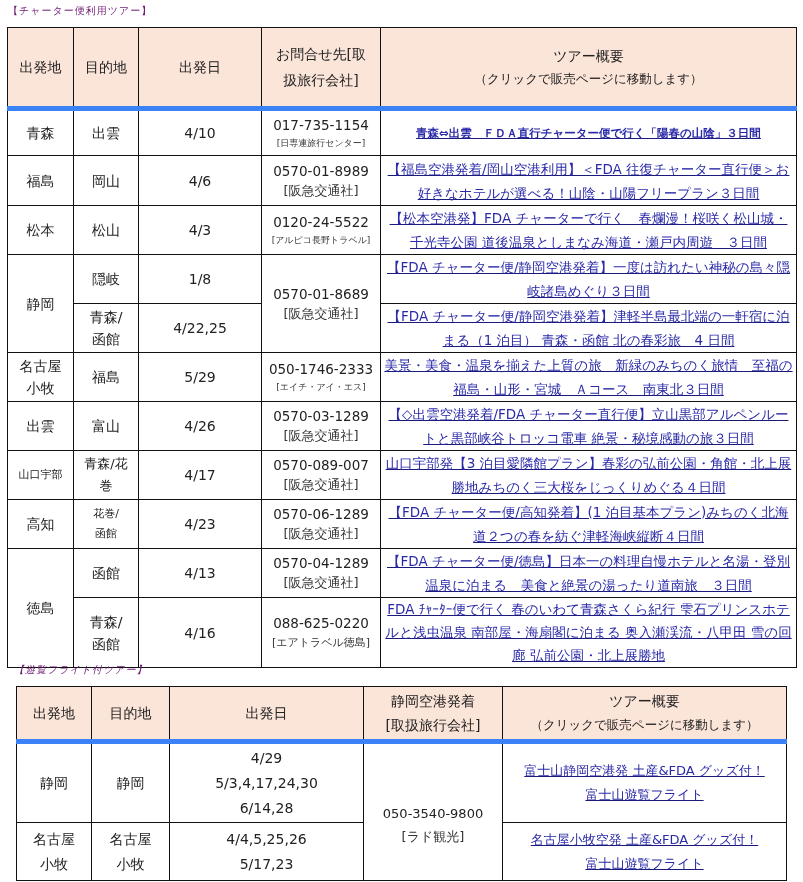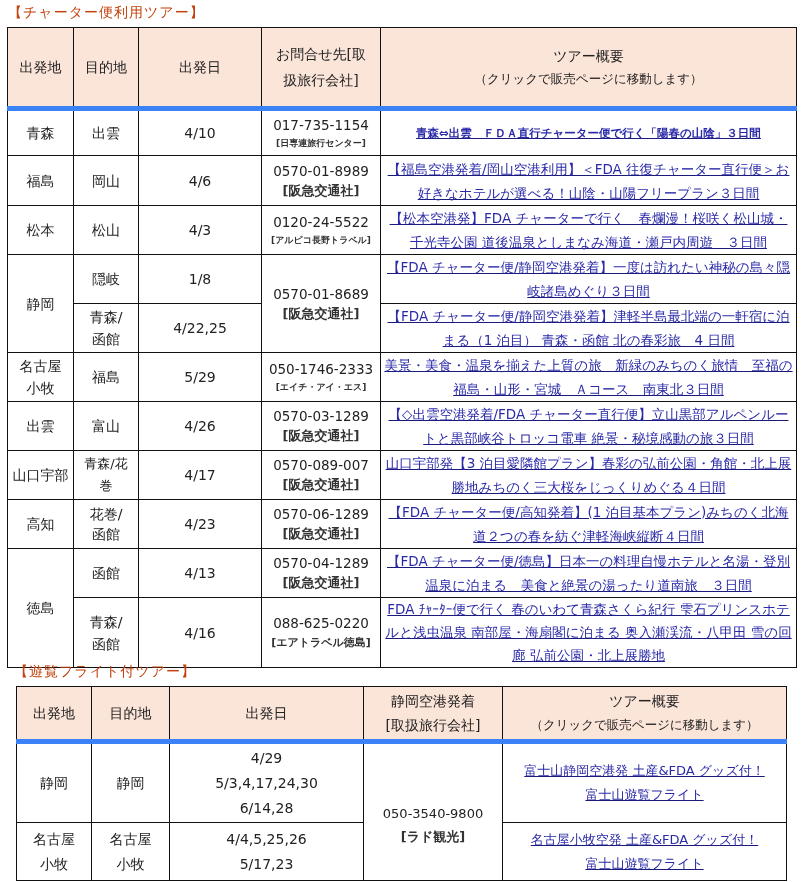--- a/index.html
+++ b/index.html
@@ -1,27 +1,27 @@
 <!DOCTYPE html>
 <html><head>
 <meta charset="utf-8">
 <style>
   html, body { margin:0; padding:0; background:#ffffff; }
   body { width:803px; height:882px; position:relative; overflow:hidden;
          font-family:"DejaVu Sans", "Liberation Sans", sans-serif; color:#222; }
-  .section-title { position:absolute; font-size:14px; color:#c2410c; letter-spacing:1px; }
+  .section-title { position:absolute; font-size:10px; color:#701a75; letter-spacing:1px; }
   table { position:absolute; border-collapse:collapse; table-layout:fixed; }
   td, th { border:1px solid #111; text-align:center; vertical-align:middle; padding:0 3px; }
   th { background:#fbe4d8; font-weight:normal; font-size:14px; line-height:24px; }
   thead tr { border-bottom:5px solid #3b82f6; }
   td { font-size:14px; line-height:22px; }
   .phone { font-size:13.5px; line-height:20px; display:block;text-align:center; }
-  .agency { font-size:13px; line-height:20px; display:block; color:#333;font-weight:bold; }
+  .agency { font-size:13px; line-height:20px; display:block; color:#333; }
   .agency.small { font-size:9px; line-height:16px; }
-  .small-cell { font-size:14px; line-height:16px; }
+  .small-cell { font-size:11px; line-height:16px; }
   .link { color:#2a2aa8; text-decoration:underline; text-decoration-color:#1a1a7a; font-size:13.5px; line-height:24px; }
   .link.tiny { font-size:11.5px;font-weight:bold; }
 </style>
 </head>
 <body>
 
 <div class="section-title" style="left:8px;top:4px;">【チャーター便利用ツアー】</div>
 
 <table style="left:7px;top:27px;width:789px;">
   <colgroup>
@@ -144,21 +144,21 @@
       <td>4/16</td>
       <td>
           <span class="phone">088-625-0220</span>
           <span class="agency" style="font-size:11px;">[エアトラベル徳島]</span>
         </td>
       <td><a class="link" style="line-height:23px;">FDA ﾁｬｰﾀｰ便で行く 春のいわて青森さくら紀行 雫石プリンスホテルと浅虫温泉 南部屋・海扇閣に泊まる 奥入瀬渓流・八甲田 雪の回廊 弘前公園・北上展勝地</a></td>
     </tr>
   </tbody>
 </table>
 
-<div class="section-title" style="left:14px;top:663px;">【遊覧フライト付ツアー】</div>
+<div class="section-title" style="left:14px;top:663px;font-style:italic;">【遊覧フライト付ツアー】</div>
 
 <table style="left:16px;top:686px;width:770px;">
   <colgroup>
       <col style="width:75px">
       <col style="width:78px">
       <col style="width:194px">
       <col style="width:139px">
       <col style="width:284px">
     </colgroup>
   <thead>

